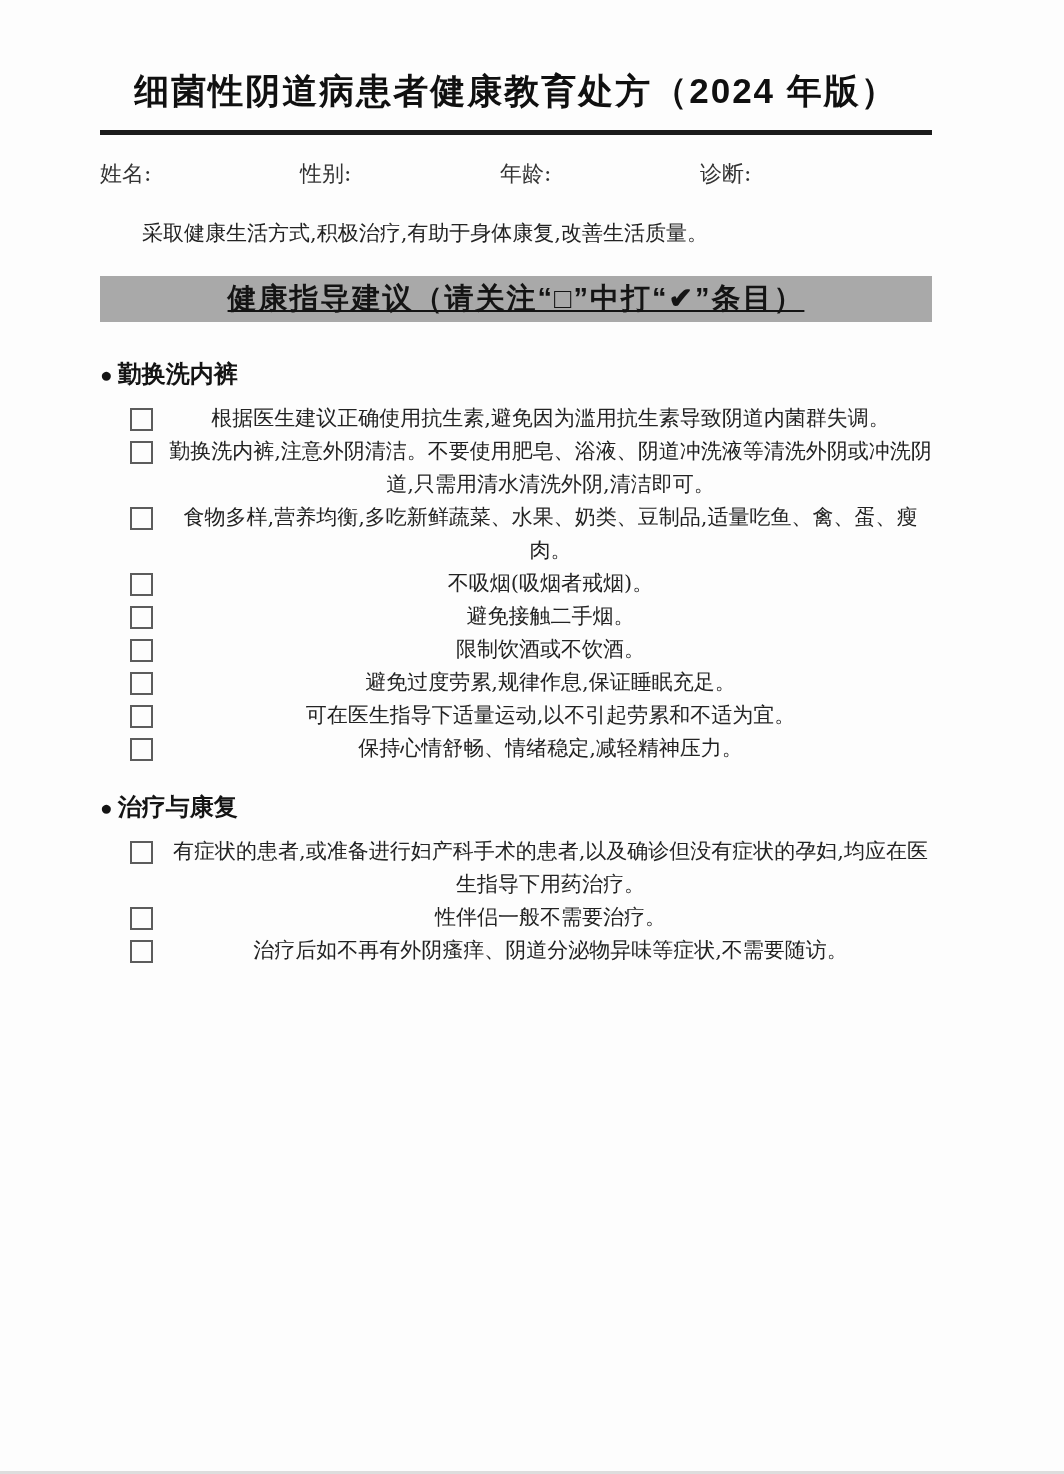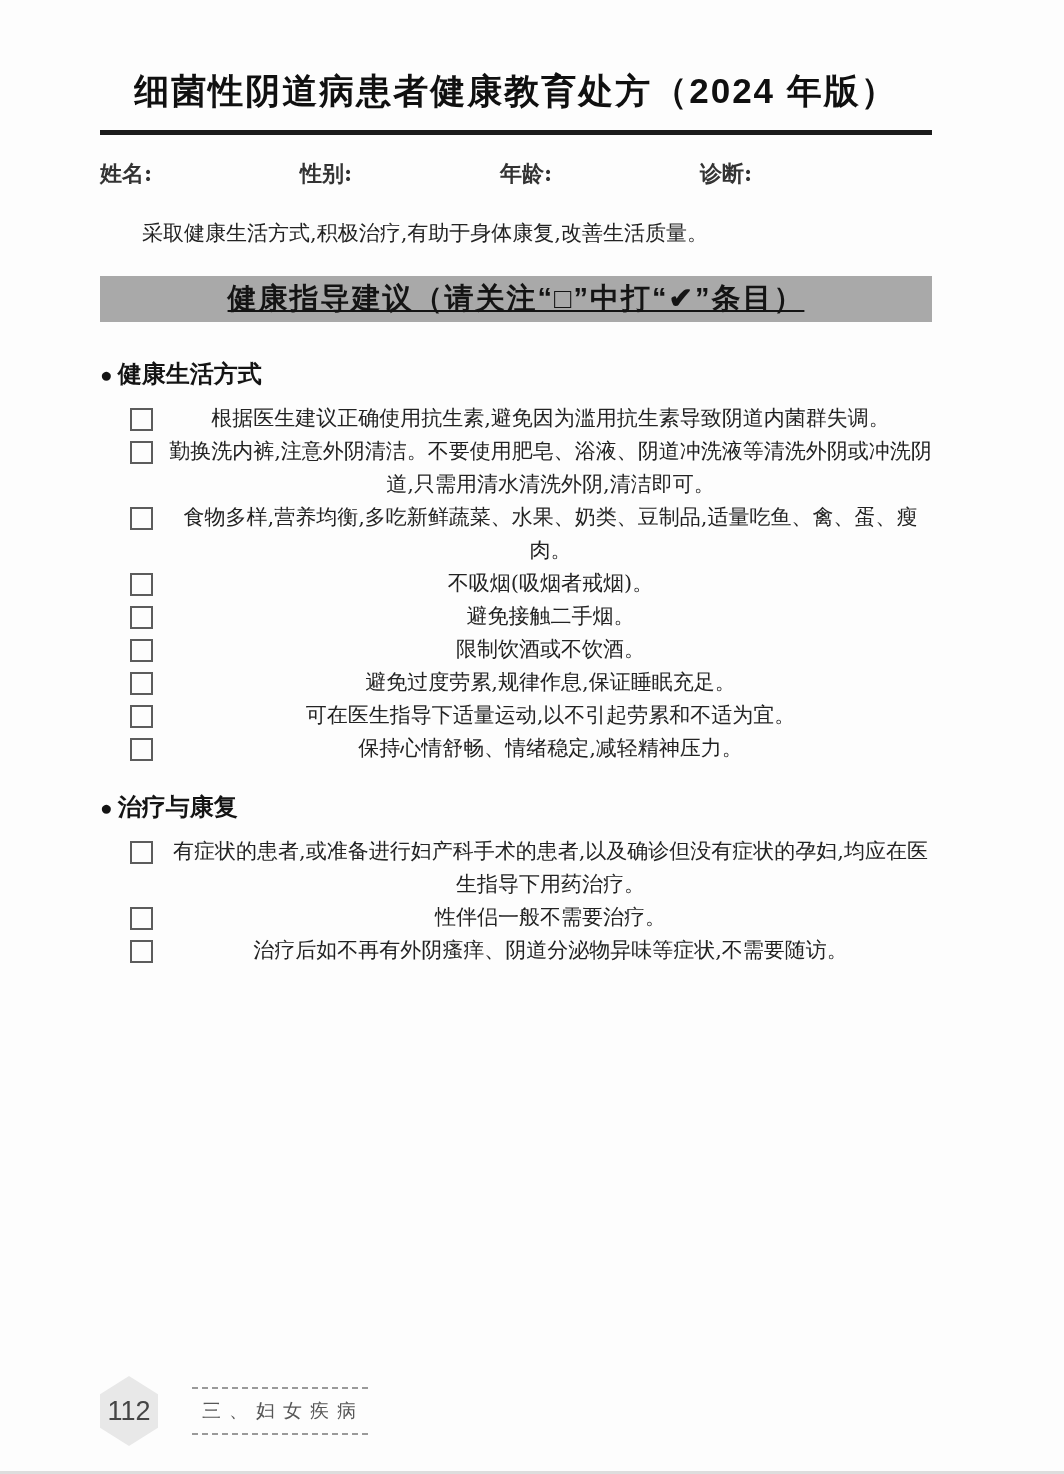--- a/index.html
+++ b/index.html
@@ -27,21 +27,20 @@
     white-space:nowrap;
   }
   .title-rule { height:5px; background:#1c1c1c; margin-top:15px; }
 
   .fields {
     display:flex;
     margin-top:24px;
     font-family:"DejaVu Serif", serif;
     font-size:22px;
     color:#333333;
-    font-weight:bold;
   }
   .field { width:200px; }
   .field:last-child { width:auto; }
 
   .intro {
     margin-top:28px;
     font-family:"DejaVu Serif", serif;
     font-size:21px;
     line-height:33px;
     color:#232323;
@@ -134,21 +133,21 @@
     </div>
 
     <div class="intro">
       <p>采取健康生活方式,积极治疗,有助于身体康复,改善生活质量。</p>
     </div>
 
     <div class="banner">健康指导建议（请关注“□”中打“✔”条目）</div>
 
     <div class="section-heading">
       <span class="bullet">●</span>
-      <span>健康生活方式</span>
+      <span>勤换洗内裤</span>
     </div>
 
     <div class="checklist">
       <div class="check-item">
         <span class="checkbox"></span>
         <span class="check-text">根据医生建议正确使用抗生素,避免因为滥用抗生素导致阴道内菌群失调。</span>
       </div>
       <div class="check-item">
         <span class="checkbox"></span>
         <span class="check-text">勤换洗内裤,注意外阴清洁。不要使用肥皂、浴液、阴道冲洗液等清洗外阴或冲洗阴道,只需用清水清洗外阴,清洁即可。</span>
@@ -198,19 +197,15 @@
         <span class="check-text">性伴侣一般不需要治疗。</span>
       </div>
       <div class="check-item">
         <span class="checkbox"></span>
         <span class="check-text">治疗后如不再有外阴瘙痒、阴道分泌物异味等症状,不需要随访。</span>
       </div>
     </div>
 
   </div>
 
-  <div class="footer">
-    <div class="hex-badge">112</div>
-    <div class="chapter-marker">三、妇女疾病</div>
-  </div>
 
   <div class="bottom-edge"></div>
 </div>
 
 </body></html>

